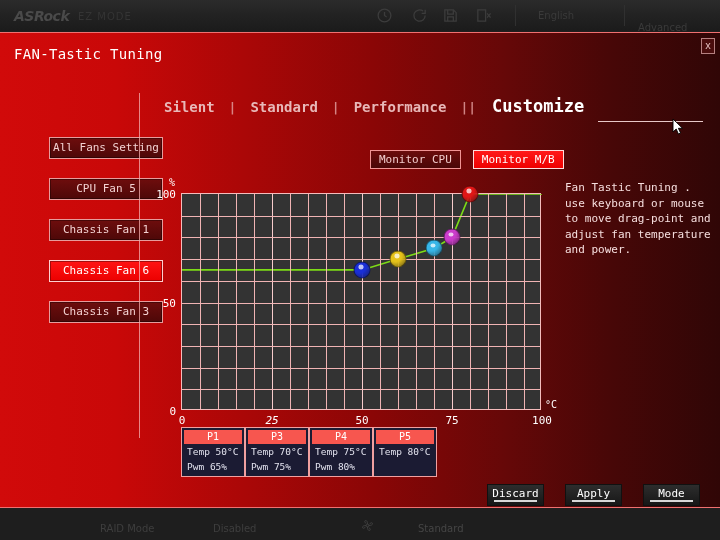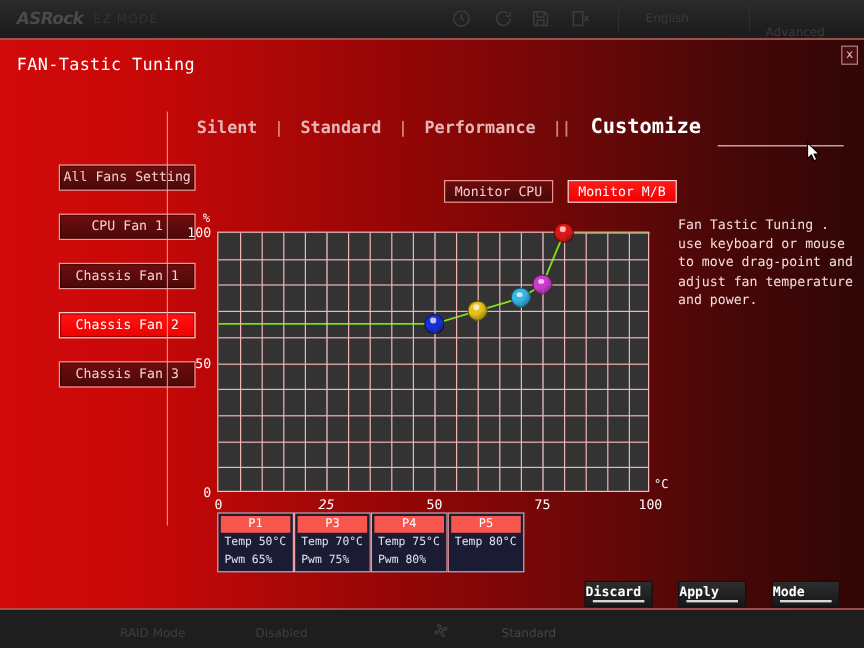--- a/index.html
+++ b/index.html
@@ -232,22 +232,22 @@
     padding-left: 3px; white-space: nowrap;
   }
 
   
   #btn-row { position: absolute; left: 487px; top: 451px; display: flex; gap: 21px; }
   .act-btn {
     width: 57px; height: 22px;
     background: linear-gradient(180deg, #2d2d2d 0%, #171717 100%);
     border: 1px solid #111;
     color: #ffffff; font-size: 11px;
-    text-align: left; line-height: 18px;
-    position: relative; cursor: pointer; font-weight: bold;
+    text-align: center; line-height: 18px;
+    position: relative; cursor: pointer;
   }
   .act-btn::after {
     content: ''; position: absolute;
     left: 6px; right: 6px; bottom: 3px; height: 2px;
     background: #d8d8d8;
   }
 </style>
 </head>
 <body>
 
@@ -326,23 +326,23 @@
     <div id="tab-underline"></div>
 
     <div id="cursor">
       <svg viewBox="0 0 12 18" width="12" height="18">
         <path d="M1 1 L1 14 L4.2 11 L6.4 16 L8.6 15 L6.4 10.3 L10.5 10.3 Z" fill="#ffffff" stroke="#000000" stroke-width="0.9" stroke-linejoin="round"></path>
       </svg>
     </div>
 
     <div id="sidebar">
       <div class="side-btn">All Fans Setting</div>
-      <div class="side-btn">CPU Fan 1</div>
+      <div class="side-btn">CPU Fan 5</div>
       <div class="side-btn">Chassis Fan 1</div>
-      <div class="side-btn active">Chassis Fan 2</div>
+      <div class="side-btn active">Chassis Fan 6</div>
       <div class="side-btn">Chassis Fan 3</div>
     </div>
     <div id="side-divider"></div>
 
     <div id="monitor-row">
       <div class="mon-btn">Monitor CPU</div>
       <div class="mon-btn active">Monitor M/B</div>
     </div>
 
     <div id="chart-wrap">

